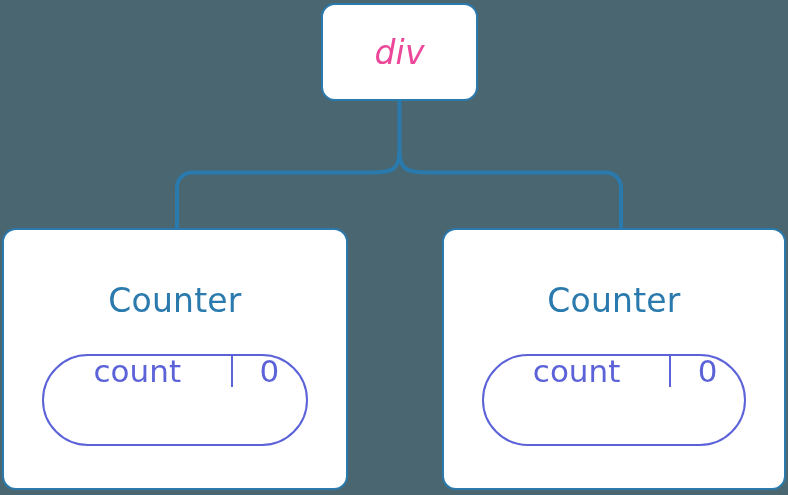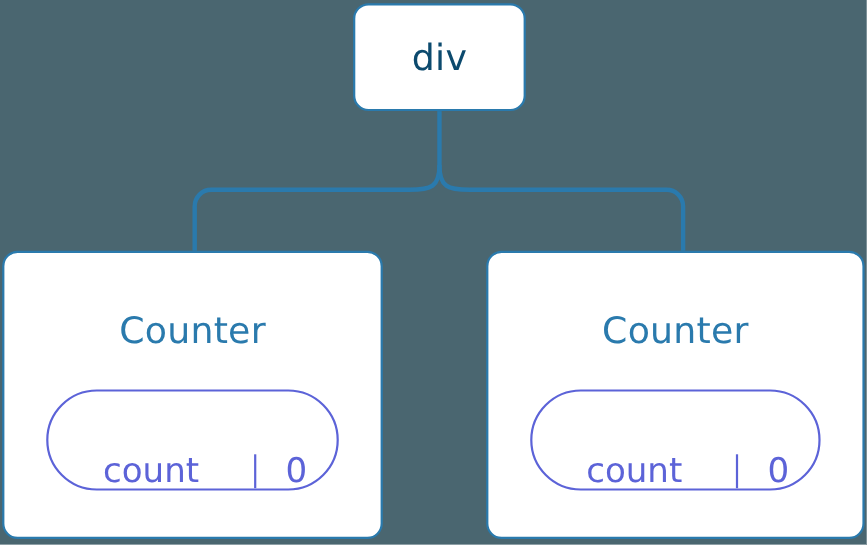--- a/index.html
+++ b/index.html
@@ -42,25 +42,26 @@
   #node-div {
     left: 321px;
     top: 3px;
     width: 157px;
     height: 98px;
     display: flex;
     align-items: center;
     justify-content: center;
   }
   .div-label {
-    color: #0c4a6e;
+    color: #ec4899;
     font-size: 33px;
     font-weight: 400;
     letter-spacing: 0.2px;
     line-height: 1;
+    font-style: italic;
   }
 
   .counter-node {
     top: 228px;
     height: 262px;
     display: flex;
     flex-direction: column;
     align-items: center;
     justify-content: flex-start;
     padding-top: 54px;
@@ -79,21 +80,21 @@
     font-size: 33px;
     font-weight: 400;
     line-height: 1;
     letter-spacing: 0.2px;
   }
 
   
   .state-pill {
     margin-top: 37px;
     display: flex;
-    align-items: flex-end;
+    align-items: flex-start;
     height: 92px;
     border: 2px solid #5c63d8;
     border-radius: 46px;
     box-sizing: border-box;
     overflow: hidden;
   }
   #pill-left  { width: 266px; }
   #pill-right { width: 264px; }
 
   .pill-key {

